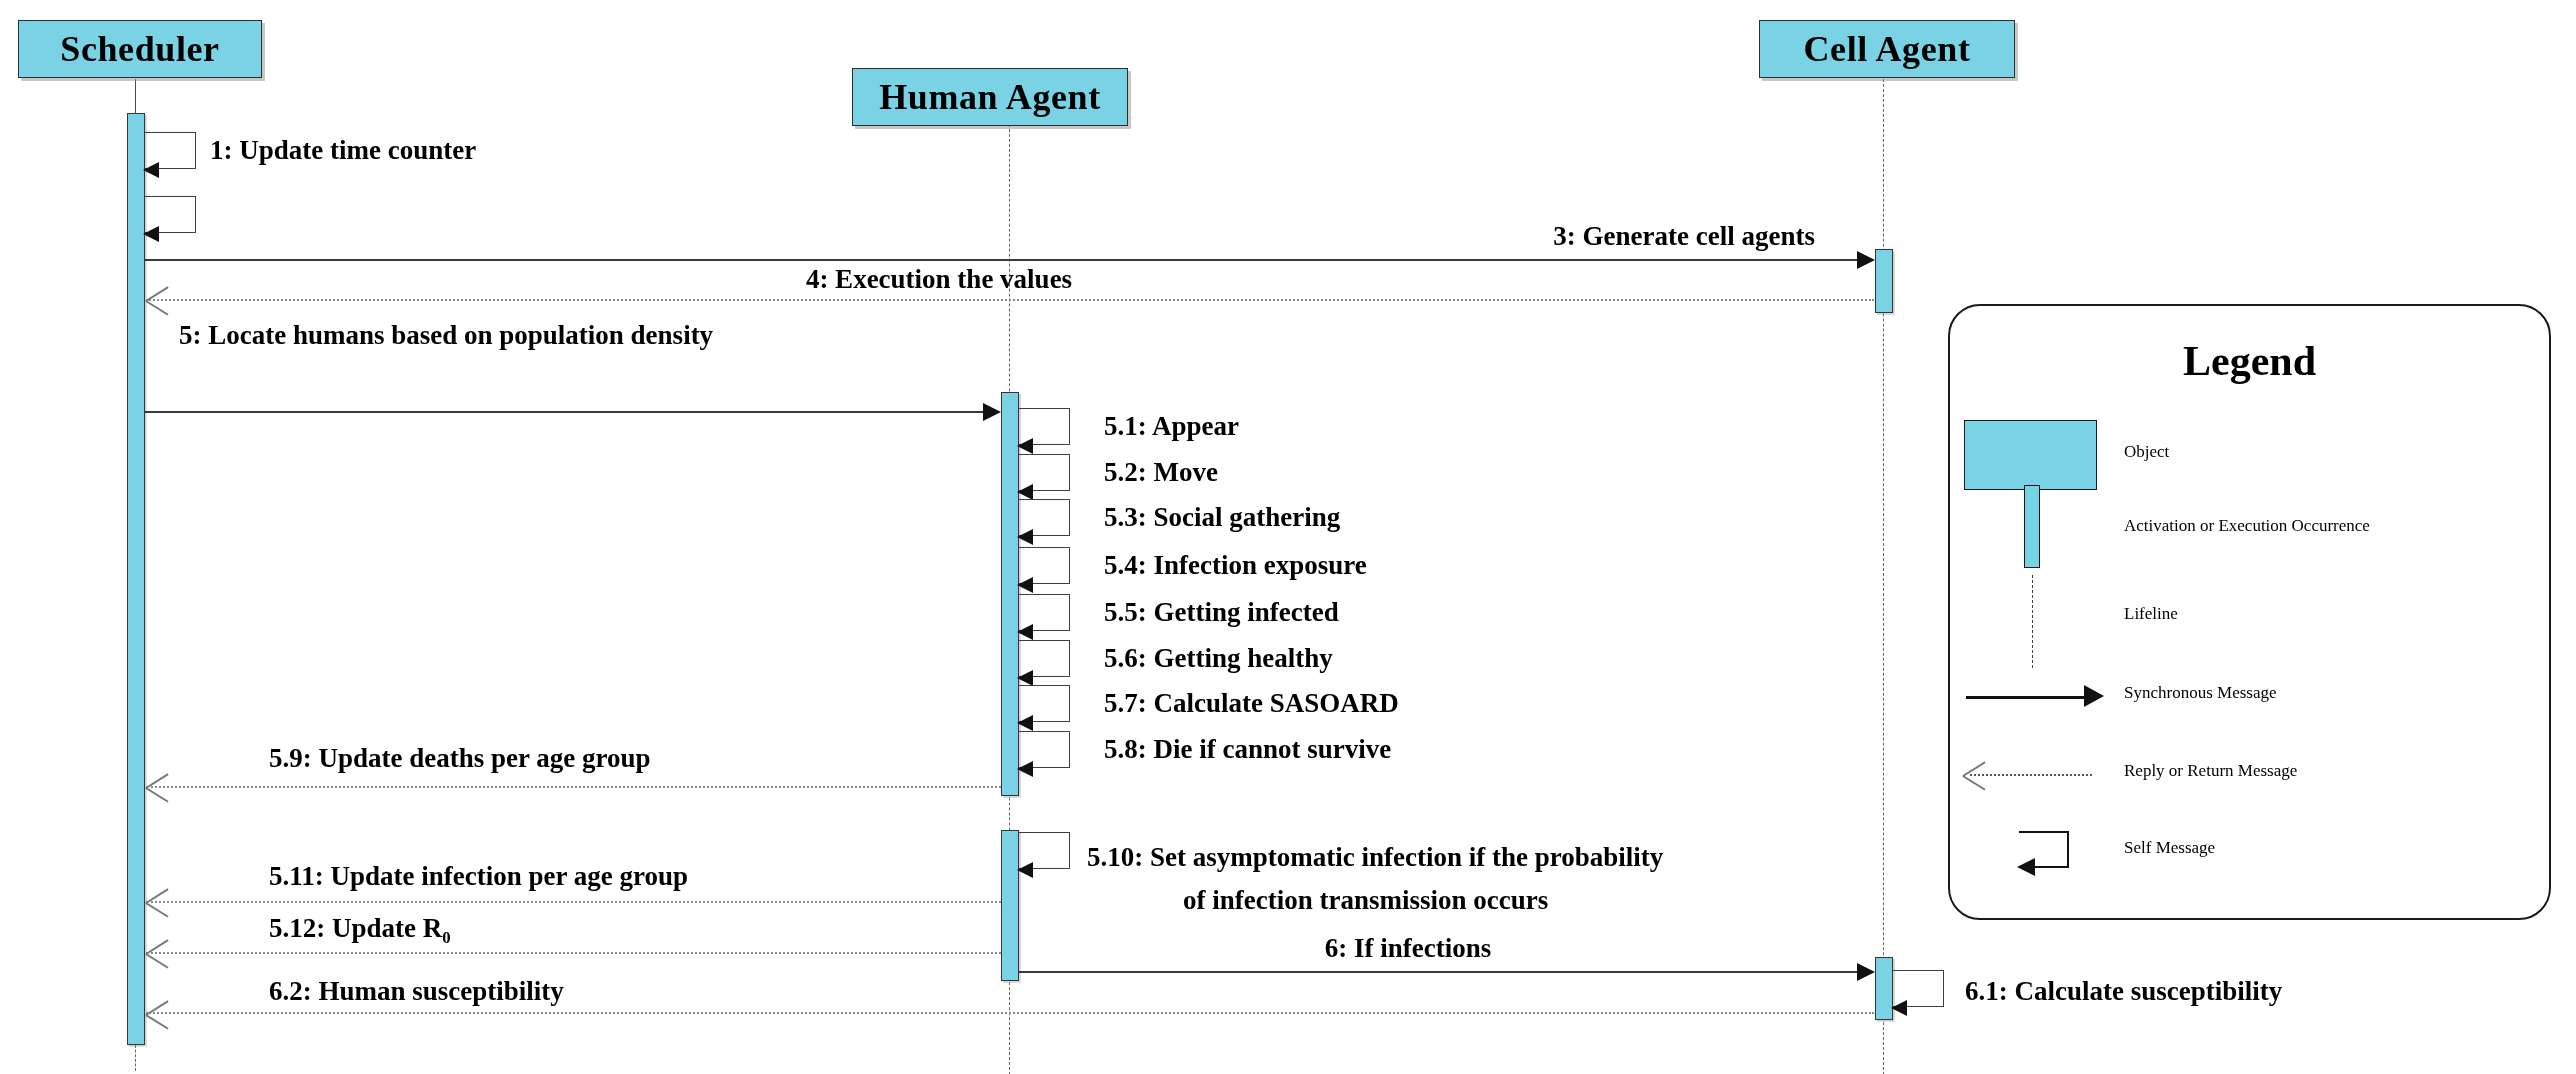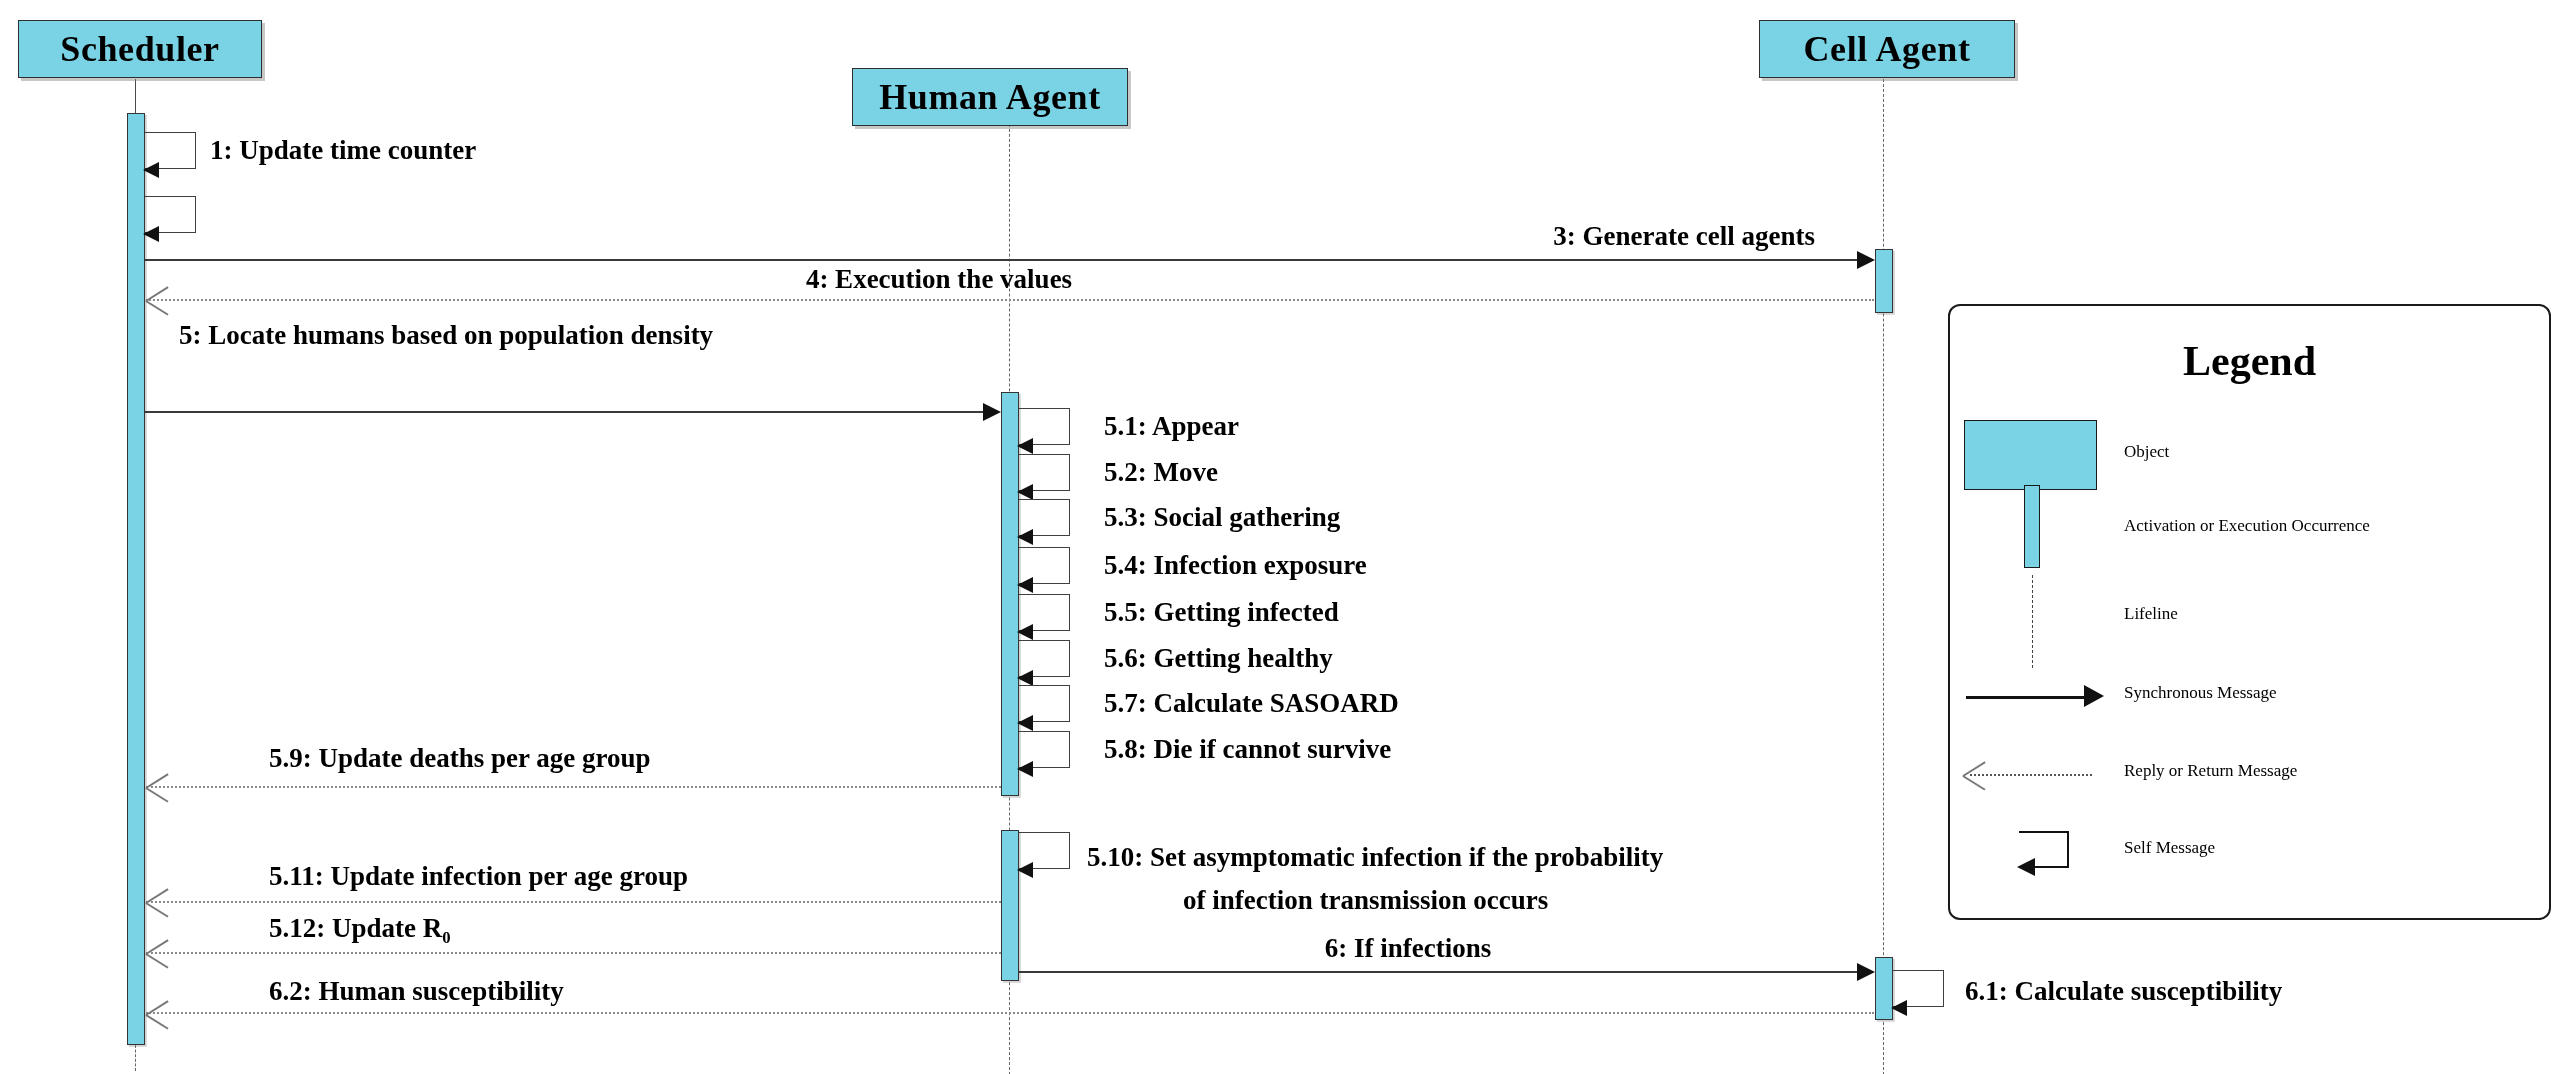--- a/index.html
+++ b/index.html
@@ -43,21 +43,21 @@
   .selfbox{position:absolute;width:51px;height:37px;box-sizing:border-box;
     border:1.8px solid #3f3f3f;border-left:none;background:transparent;}
   .selfbox .sa{position:absolute;left:-1.8px;bottom:-9.5px;width:0;height:0;
     border-top:8.3px solid transparent;border-bottom:8.3px solid transparent;
     border-right:16.7px solid var(--ink);}
   
   .msg{position:absolute;font-weight:bold;font-size:27px;line-height:1.12;white-space:nowrap;}
   .msg sub{font-size:.62em;}
   
   .legend{position:absolute;left:1948px;top:304px;width:603px;height:616px;
-    border:2.4px solid #1a1a1a;border-radius:12px;background:#fff;box-sizing:border-box;padding-left:25px;}
+    border:2.4px solid #1a1a1a;border-radius:32px;background:#fff;box-sizing:border-box;padding-left:25px;}
   .legend-title{position:absolute;left:0;top:31px;width:100%;text-align:center;
     font-weight:bold;font-size:42px;}
   .legend-label{position:absolute;font-size:17px;white-space:nowrap;}
   .lg-object{position:absolute;left:14.3px;top:114px;width:133px;height:70px;
     background:var(--cyan);border:1.8px solid #1a1a1a;box-sizing:border-box;}
   .lg-bar{position:absolute;left:74px;top:179px;width:15.5px;height:83px;
     background:var(--cyan);border:1.8px solid #1a1a1a;box-sizing:border-box;}
   .lg-lifeline{position:absolute;left:82px;top:269px;height:93px;width:0;
     border-left:1.8px dashed #444;}
   .lg-sync-line{position:absolute;left:16px;top:390px;width:119px;border-top:3px solid var(--ink);}

